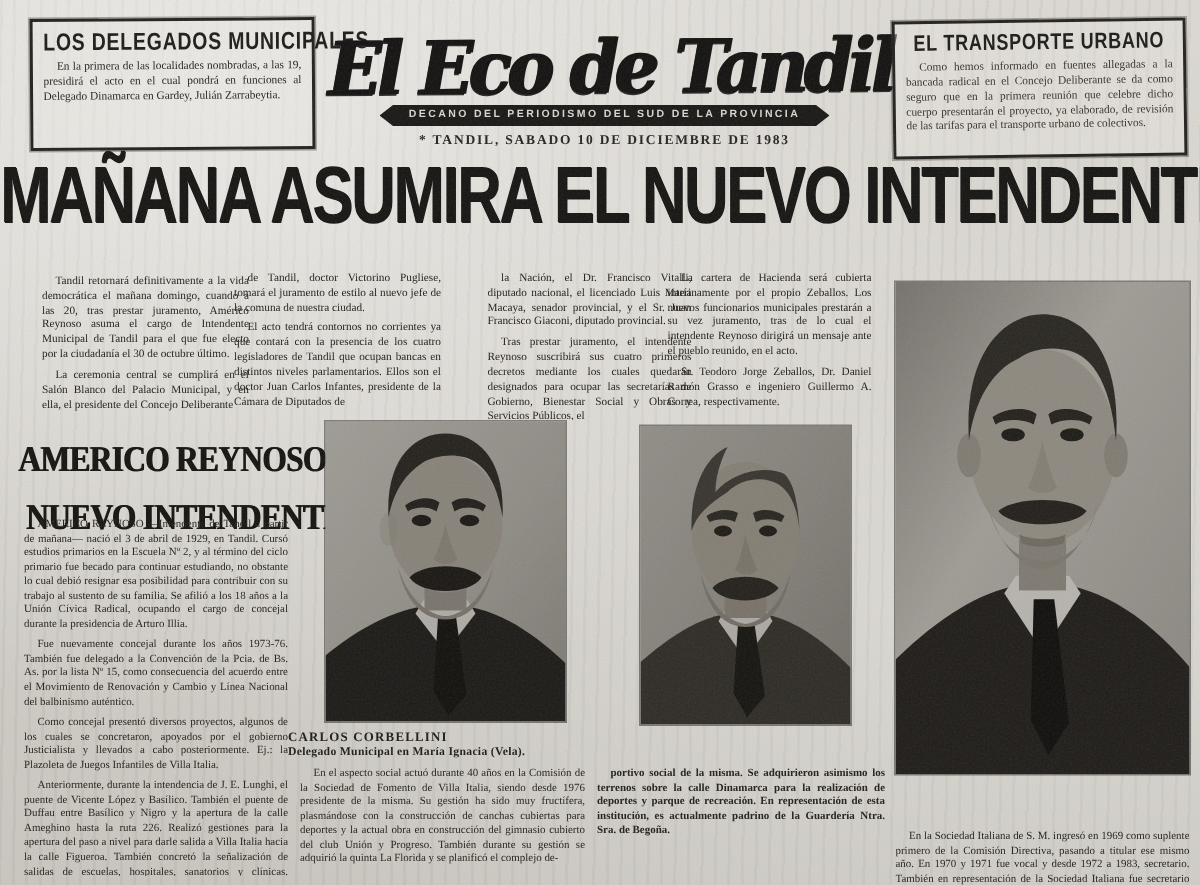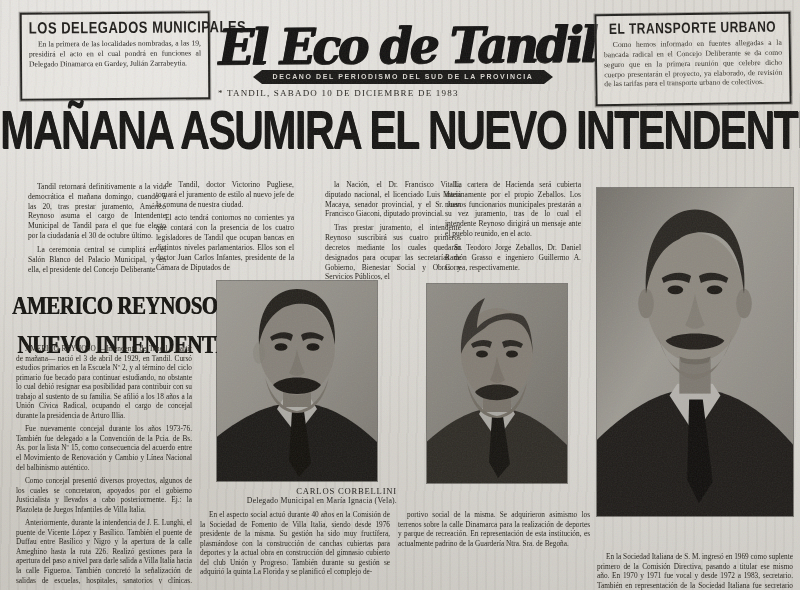--- a/index.html
+++ b/index.html
@@ -31,21 +31,21 @@
     font-size:47px;letter-spacing:-3px;white-space:nowrap;color:#121110;
     text-shadow:1.5px 0 0 #121110, 0 1px 0 #2a2825;transform:scaleY(1.05) rotate(-.4deg);
   }
   #masthead-ribbon{
     background:#181715;color:#d8d5cf;font-family:"Liberation Sans", sans-serif;
     font-weight:bold;font-size:7px;letter-spacing:1.6px;text-align:center;
     line-height:14px;height:14px;
     clip-path:polygon(0 50%,3% 0,97% 0,100% 50%,97% 100%,3% 100%);
   }
   #masthead-dateline{
-    font-size:9px;letter-spacing:1.2px;text-align:left;color:#26241f;white-space:nowrap;
+    font-size:9px;letter-spacing:1.2px;text-align:center;color:#26241f;white-space:nowrap;font-weight:bold;
   }
   
   #headline-main{
     font-family:"Liberation Sans", sans-serif;font-weight:800;color:#151412;
     font-size:41px;letter-spacing:-1.5px;white-space:nowrap;text-align:center;width:100%;
     transform:scaleY(1.3);transform-origin:top center;
     text-shadow:.5px .5px 0 #151412;
   }
   #headline-sub{
     font-family:"Liberation Sans", sans-serif;font-weight:800;color:#171613;
@@ -53,21 +53,21 @@
     transform:scaleY(1.25);transform-origin:top left;text-shadow:.4px 0 0 #171613;
   }
   .section-head{
     font-family:"Liberation Serif", serif;font-weight:bold;color:#14130f;
     font-size:21px;letter-spacing:-.5px;text-align:center;white-space:nowrap;
     transform:scaleY(1.15);transform-origin:top center;text-shadow:.6px 0 0 #14130f;
   }
   
   .col{font-size:7.5px;line-height:1.31;text-align:justify;overflow:hidden;color:#232019;}
   .col p{margin:0 0 4px 0;text-indent:9px;}
-  .caption{text-align:right;font-weight:normal;overflow:hidden;}
+  .caption{text-align:left;font-weight:bold;overflow:hidden;}
   .caption .cap-name{font-size:8.6px;letter-spacing:.8px;font-family:"Liberation Serif",serif;}
   .caption .cap-role{font-size:7.8px;letter-spacing:.2px;}
   
   .photo{box-shadow:0 0 0 1px rgba(30,28,24,.5), 0 0 6px rgba(0,0,0,.25) inset;overflow:hidden;background:#b9b5ad;}
   .photo svg{display:block;width:100%;height:100%;}
   #grain-overlay{pointer-events:none;}
 </style>
 </head>
 <body>
 
@@ -241,21 +241,21 @@
   </div>
 
   <div class="abs caption" style="left:192px;top:486px;width:205px;">
     <div class="cap-name">CARLOS CORBELLINI</div>
     <div class="cap-role">Delegado Municipal en María Ignacia (Vela).</div>
   </div>
 
   <div class="abs col" style="left:200px;top:510px;width:190px;height:76px;font-size:7.3px;">
     <p>En el aspecto social actuó durante 40 años en la Comisión de la Sociedad de Fomento de Villa Italia, siendo desde 1976 presidente de la misma. Su gestión ha sido muy fructífera, plasmándose con la construcción de canchas cubiertas para deportes y la actual obra en construcción del gimnasio cubierto del club Unión y Progreso. También durante su gestión se adquirió la quinta La Florida y se planificó el complejo de-</p>
   </div>
-  <div class="abs col" style="left:398px;top:510px;width:192px;height:76px;font-size:7.3px;">
+  <div class="abs col" style="left:398px;top:510px;width:192px;height:76px;font-size:7.3px;font-weight:bold;">
     <p>portivo social de la misma. Se adquirieron asimismo los terrenos sobre la calle Dinamarca para la realización de deportes y parque de recreación. En representación de esta institución, es actualmente padrino de la Guardería Ntra. Sra. de Begoña.</p>
   </div>
 
   <div class="abs col" style="left:597px;top:552px;width:196px;height:66px;font-size:7.3px;">
     <p>En la Sociedad Italiana de S. M. ingresó en 1969 como suplente primero de la Comisión Directiva, pasando a titular ese mismo año. En 1970 y 1971 fue vocal y desde 1972 a 1983, secretario. También en representación de la Sociedad Italiana fue secretario de la Federación de Entidades Mutualistas de la Pcia. de Bs. As.</p>
   </div>
 
   <svg id="grain-overlay" class="abs" style="left:0;top:0;width:800px;height:590px;opacity:.10;" viewBox="0 0 800 590" preserveAspectRatio="none">
     <filter id="pageGrain">
         <feTurbulence type="fractalNoise" baseFrequency=".8" numOctaves="2"></feTurbulence>

